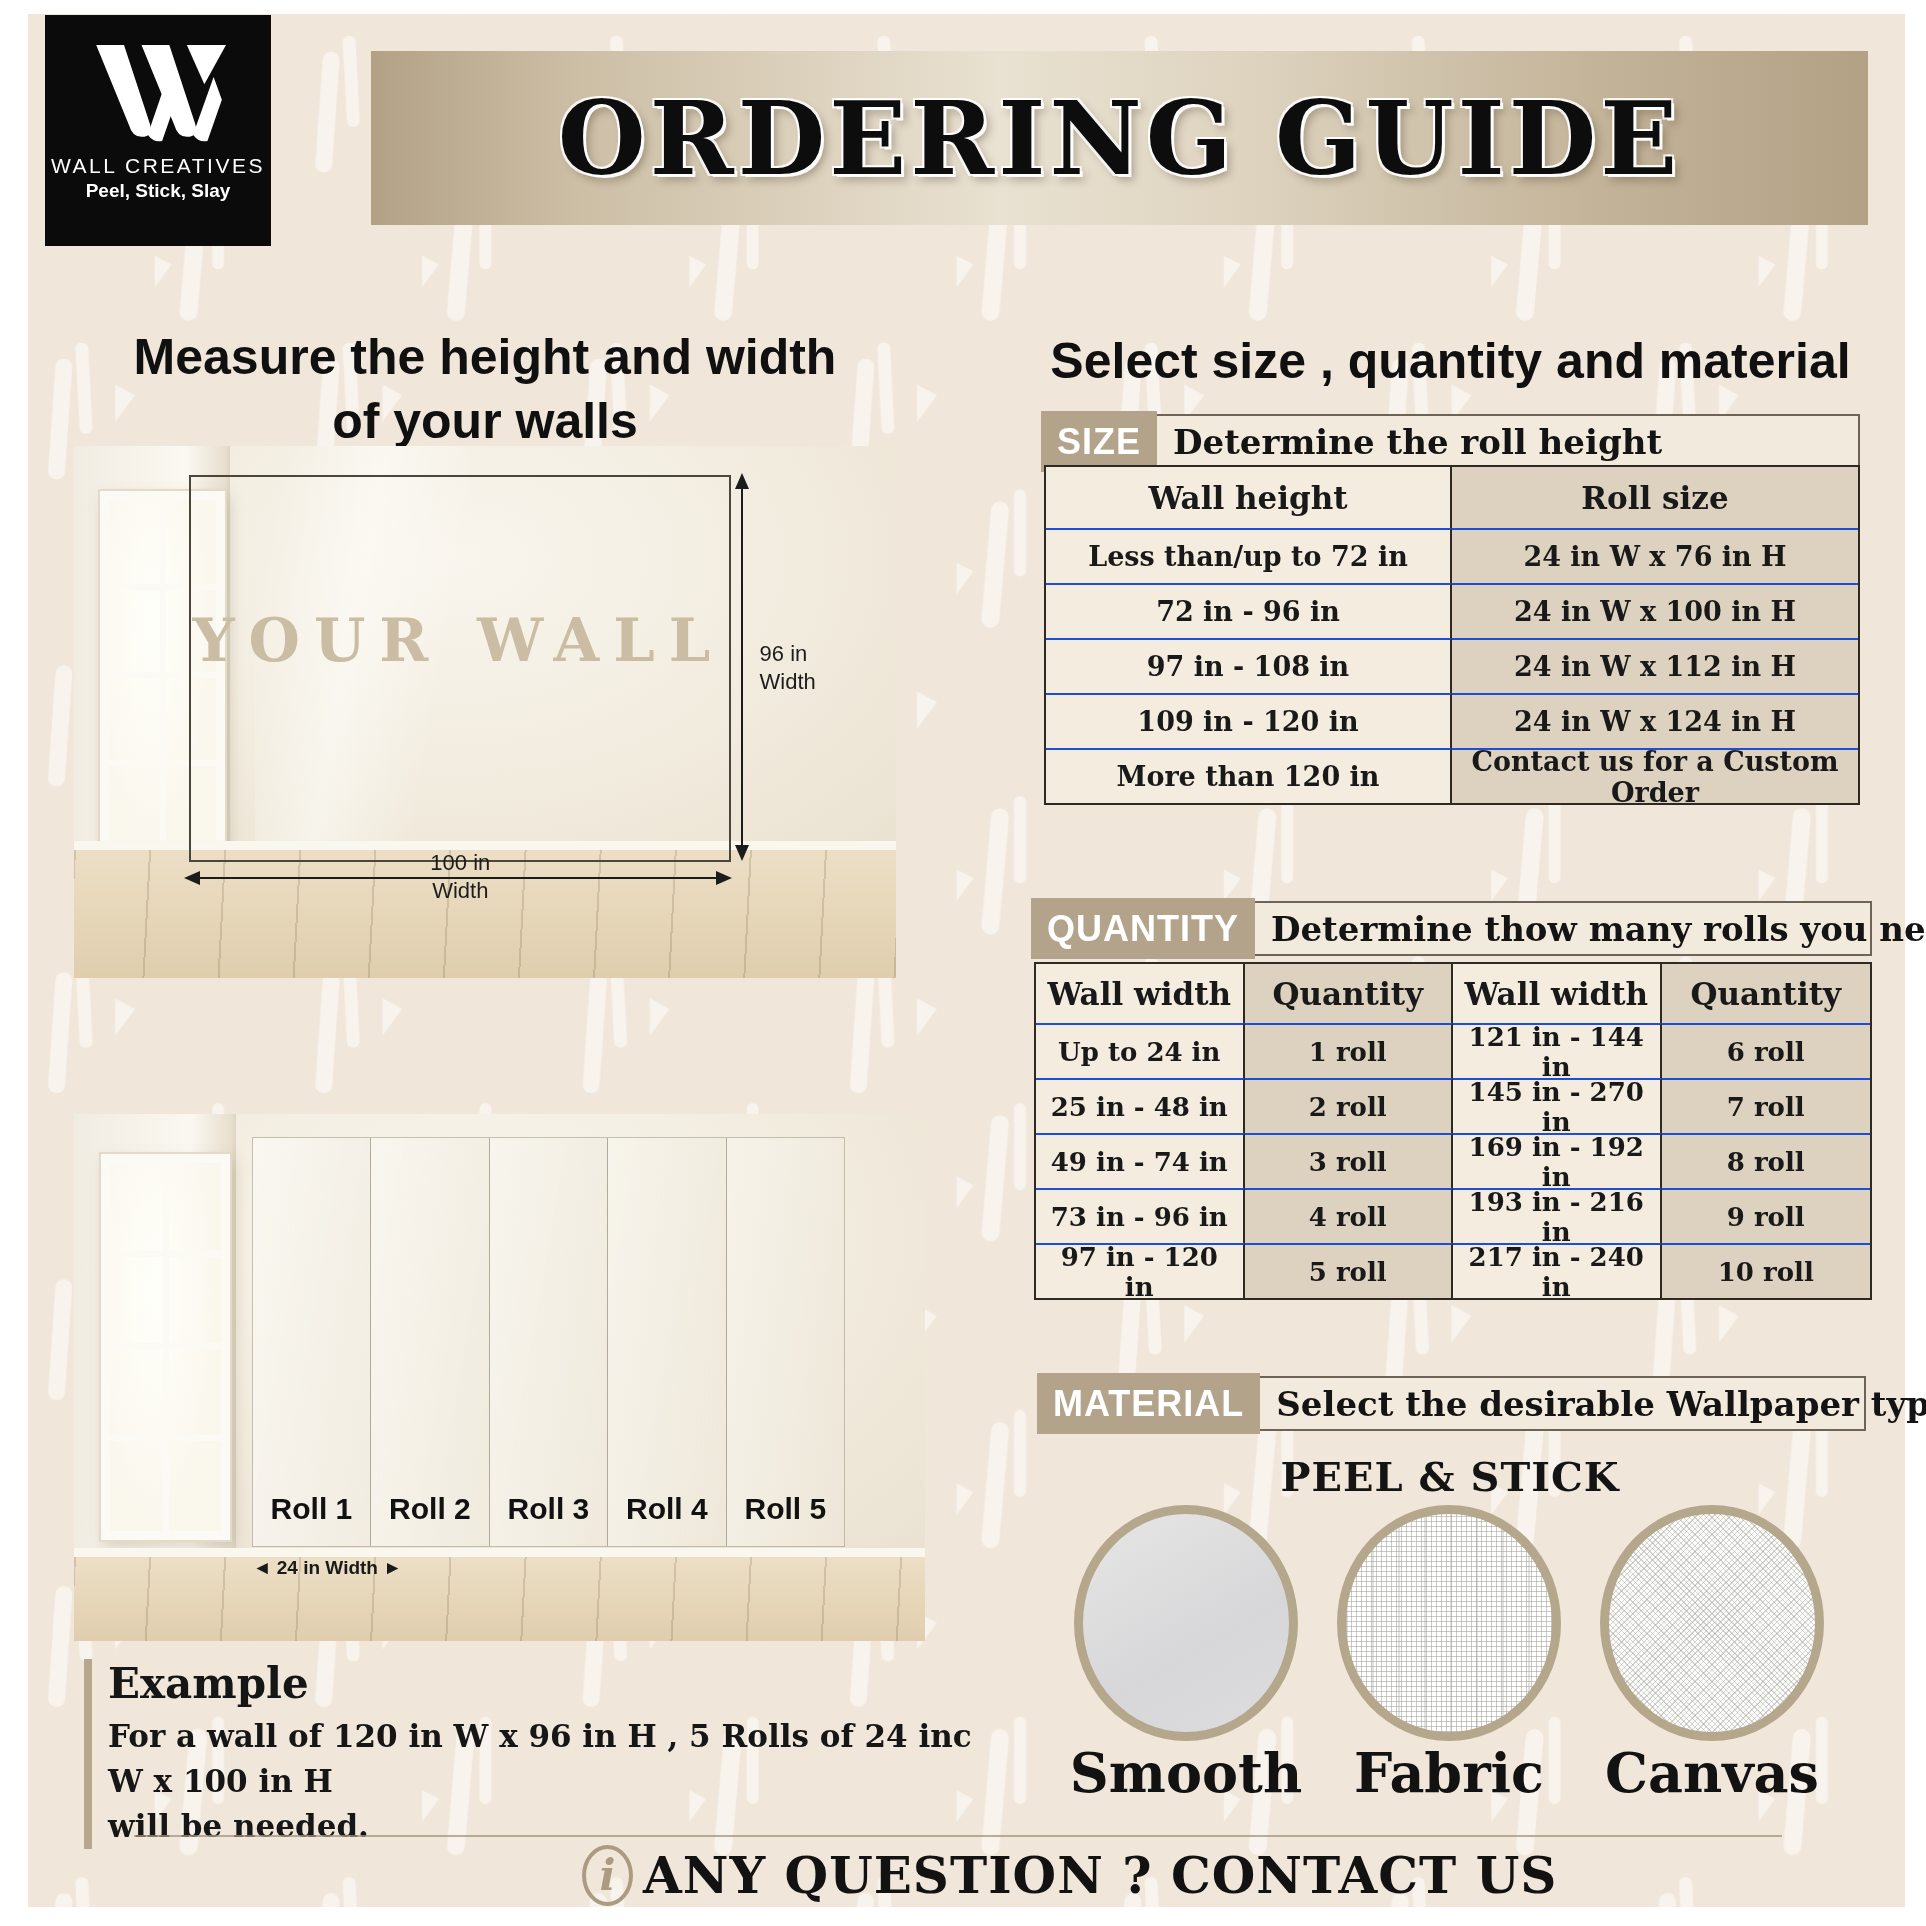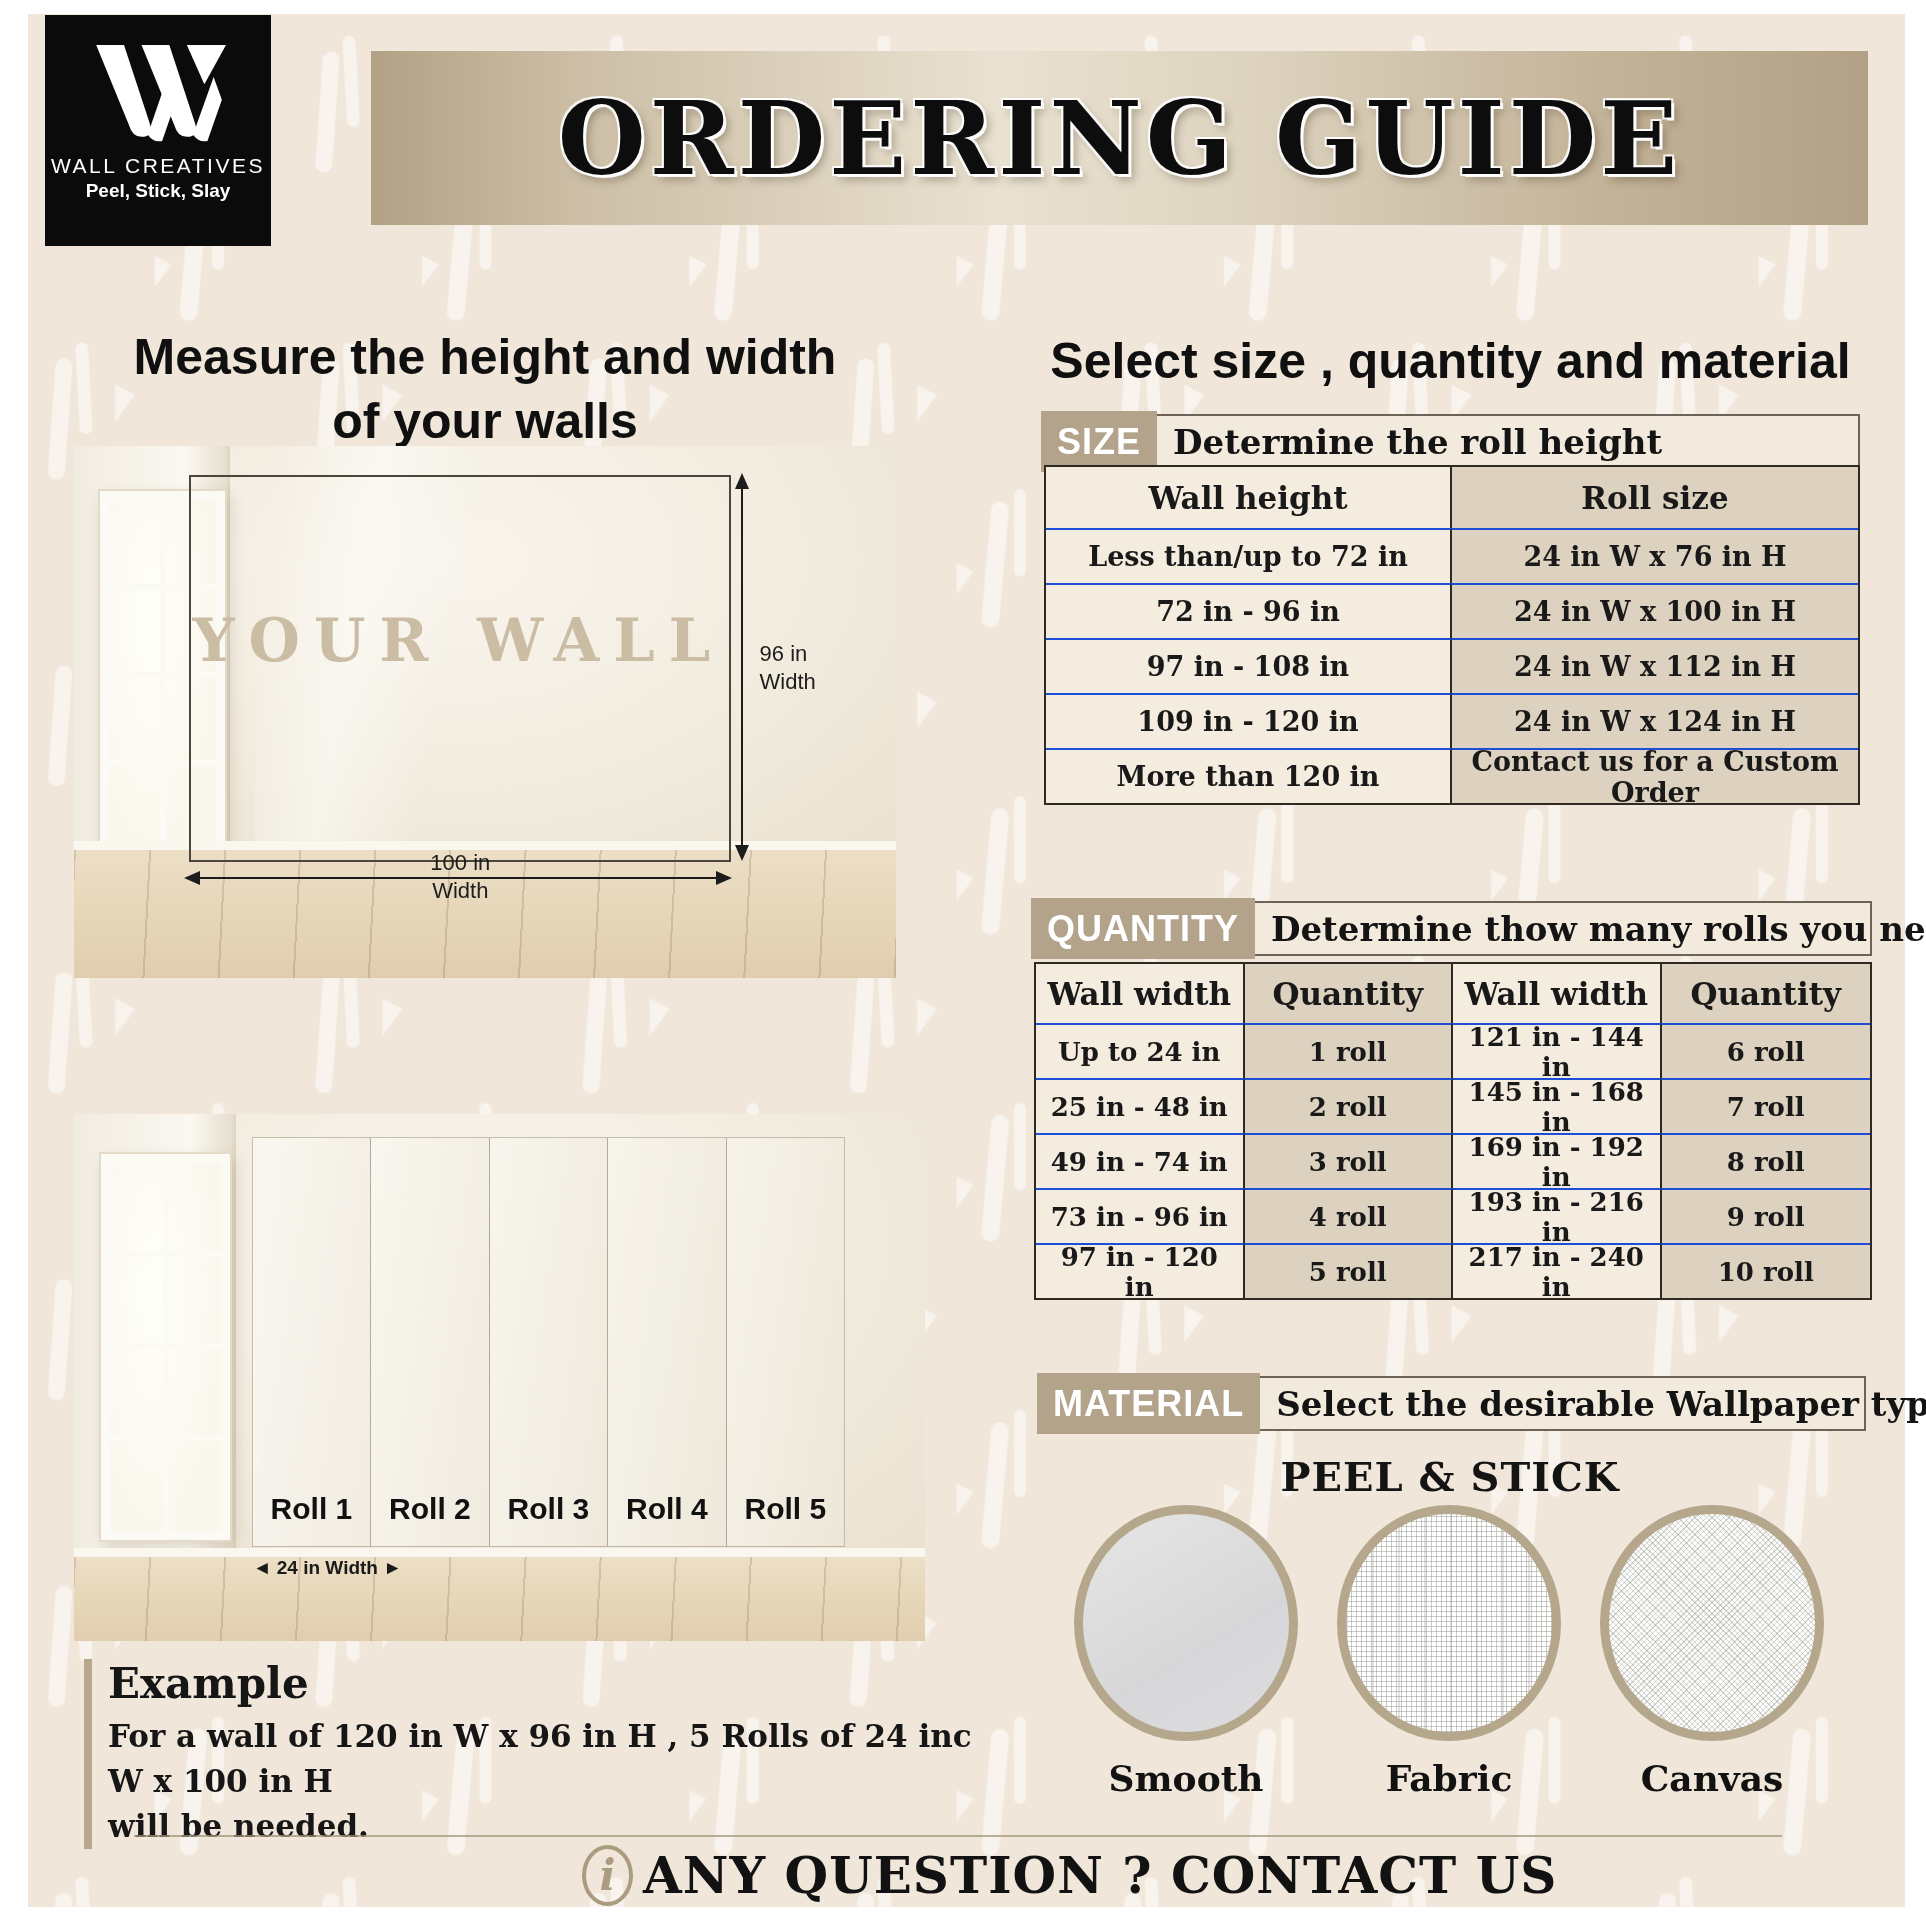--- a/index.html
+++ b/index.html
@@ -114,21 +114,21 @@
   .swatch{display:flex;flex-direction:column;align-items:center;width:238px;}
   .swatch-circle{width:224px;height:236px;border-radius:50%;border:9px solid #b5a78c;box-sizing:border-box;}
   .tex-smooth{background:linear-gradient(150deg,#e6e6e6 0%,#d7d7d9 60%,#dddddf 100%);}
   .tex-fabric{background-color:#ffffff;background-image:
     repeating-linear-gradient(0deg,rgba(158,158,152,.55) 0 1px,rgba(0,0,0,0) 1px 5px),
     repeating-linear-gradient(90deg,rgba(158,158,152,.55) 0 1px,rgba(0,0,0,0) 1px 5px),
     repeating-linear-gradient(90deg,rgba(120,120,114,.22) 0 2px,rgba(0,0,0,0) 2px 26px);}
   .tex-canvas{background-color:#fcfcfb;background-image:
     repeating-linear-gradient(45deg,rgba(148,148,142,.38) 0 1px,rgba(0,0,0,0) 1px 4px),
     repeating-linear-gradient(-45deg,rgba(148,148,142,.38) 0 1px,rgba(0,0,0,0) 1px 4px);}
-  .swatch-name{margin-top:16px;font-family:"DejaVu Serif",serif;font-weight:bold;font-size:36px;color:#121212;}
+  .swatch-name{font-family:"DejaVu Serif",serif;font-weight:bold;font-size:54px;color:#121212;}
 
   
   #divider{left:134px;top:1835px;width:1648px;height:2px;background:#a3957e;opacity:.75;z-index:3;}
   #contact{left:582px;top:1845px;display:flex;align-items:center;gap:10px;z-index:3;}
   #info-icon{width:51px;height:61px;border:4px solid #ab9c81;border-radius:50%;box-sizing:border-box;
     display:flex;align-items:center;justify-content:center;
     font-family:"DejaVu Serif",serif;font-style:italic;font-weight:bold;font-size:42px;color:#ab9c81;}
   #contact-text{font-family:"DejaVu Serif",serif;font-weight:bold;font-size:50px;letter-spacing:1px;color:#121212;}
 </style>
 </head>
@@ -276,21 +276,21 @@
     <div class="cell th sep c-tan no-top">Quantity</div>
     <div class="cell th sep c-cream no-top">Wall width</div>
     <div class="cell th c-tan no-top">Quantity</div>
 
     <div class="cell td sep c-cream">Up to 24 in</div>
     <div class="cell td sep c-tan">1 roll</div>
     <div class="cell td sep c-cream">121 in - 144 in</div>
     <div class="cell td c-tan">6 roll</div>
     <div class="cell td sep c-cream">25 in - 48 in</div>
     <div class="cell td sep c-tan">2 roll</div>
-    <div class="cell td sep c-cream">145 in - 168 in</div>
+    <div class="cell td sep c-cream">145 in - 270 in</div>
     <div class="cell td c-tan">7 roll</div>
     <div class="cell td sep c-cream">49 in - 74 in</div>
     <div class="cell td sep c-tan">3 roll</div>
     <div class="cell td sep c-cream">169 in - 192 in</div>
     <div class="cell td c-tan">8 roll</div>
     <div class="cell td sep c-cream">73 in - 96 in</div>
     <div class="cell td sep c-tan">4 roll</div>
     <div class="cell td sep c-cream">193 in - 216 in</div>
     <div class="cell td c-tan">9 roll</div>
     <div class="cell td sep c-cream">97 in - 120 in</div>

